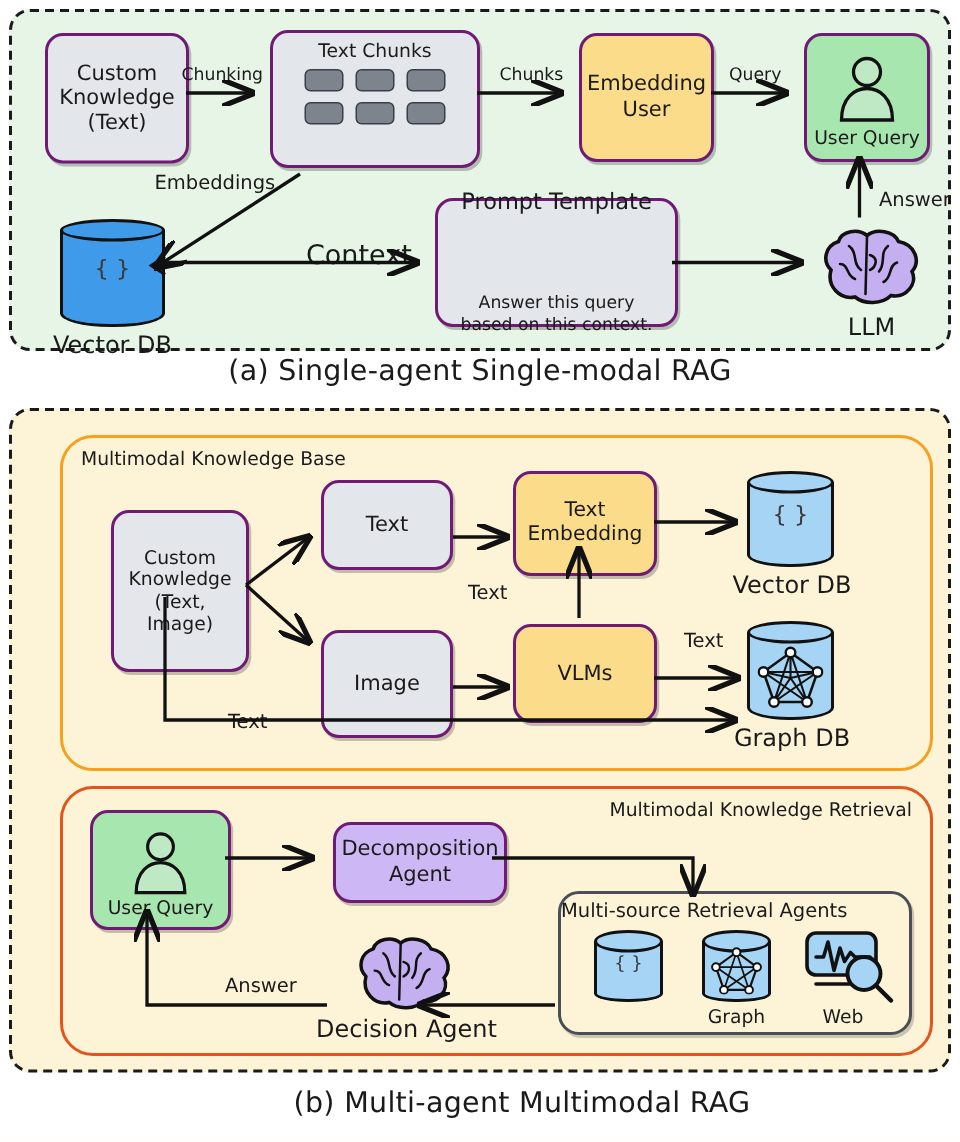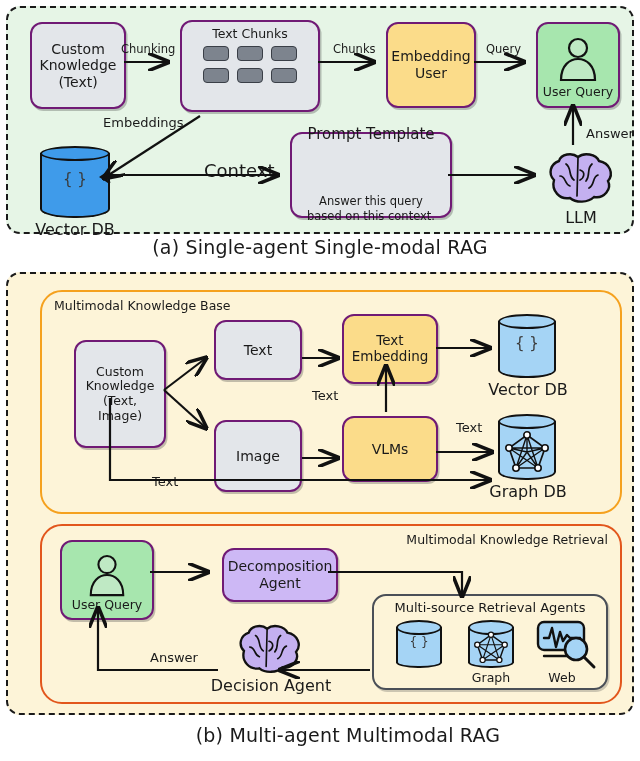--- a/index.html
+++ b/index.html
@@ -38,21 +38,21 @@
   .cylLabel{position:absolute;width:100%;text-align:center;font-size:16px;}
   .darkblue .body,.darkblue .top{background:#3f9bea;}
   .litblue .body,.litblue .top{background:#a5d4f5;}
   .alabel{position:absolute;font-size:11.5px;white-space:nowrap;background:transparent;}
   .chunkgrid{display:grid;grid-template-columns:repeat(3,26px);grid-template-rows:repeat(2,15px);
     gap:7px 8px;margin-top:4px;}
   .chunk{background:#7d848e;border:1.5px solid #3a3f47;border-radius:4px;}
   svg.wires{position:absolute;left:0;top:0;width:640px;height:761px;pointer-events:none;}
   .agentbox{position:absolute;box-sizing:border-box;border:2px solid #4a4f57;border-radius:14px;
     background:#fdf4d8;box-shadow:1.5px 2px 0 rgba(60,60,60,.25);}
-  .agenttitle{position:absolute;top:4px;left:0;width:100%;text-align:center;font-size:13px;white-space:nowrap;}
+  .agenttitle{position:absolute;top:4px;left:0;width:100%;text-align:left;font-size:13px;white-space:nowrap;}
   .icolabel{position:absolute;width:100%;text-align:center;font-size:12.5px;}
   .ptTitle{font-size:15px;margin-bottom:5px;}
   .ptBody{font-size:11.5px;line-height:1.3;}
 </style>
 </head>
 <body>
 
 <div class="panel" id="panel-a">
 
   <div class="node gray" style="left:22px;top:14px;width:96px;height:87px;font-size:14px;">

